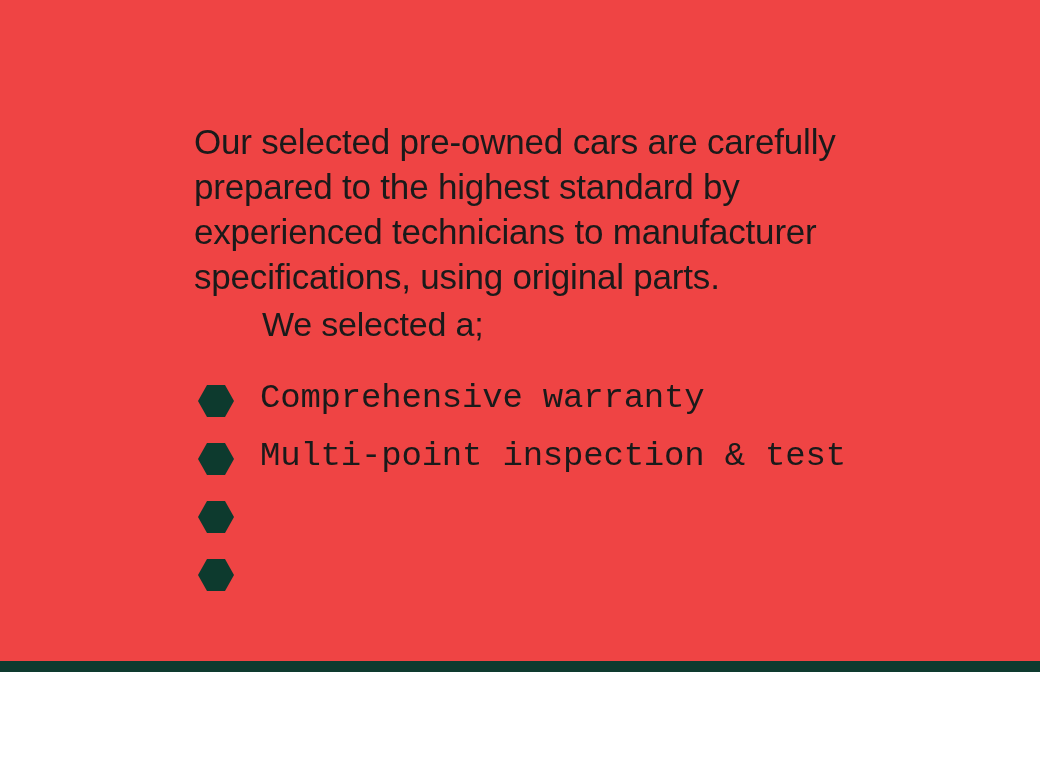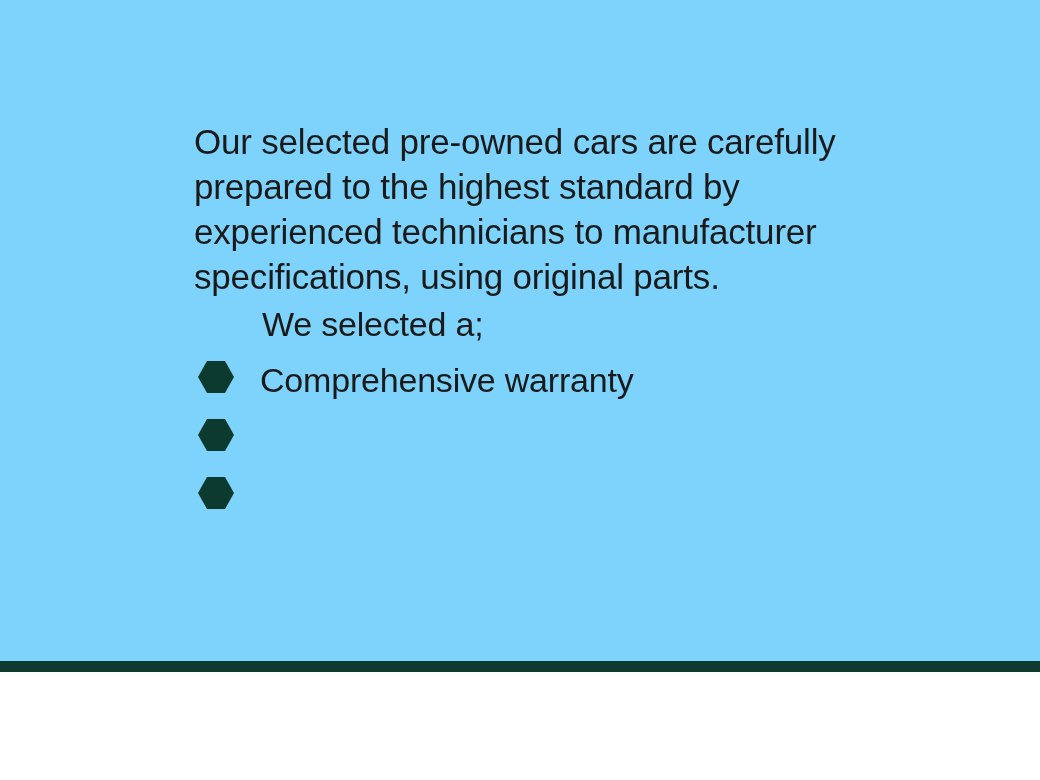--- a/index.html
+++ b/index.html
@@ -11,21 +11,21 @@
     height: 780px;
     background: #ffffff;
     font-family: "Liberation Sans", sans-serif;
     overflow: hidden;
     position: relative;
   }
 
   .slide {
     position: absolute;
     inset: 0;
-    background: #7dd3fc;
+    background: #ef4444;
   }
 
   
   .content {
     position: absolute;
     left: 0;
     top: 0;
     width: 1040px;
     height: 662px;
   }
@@ -57,22 +57,23 @@
     left: 198px;
     top: 360px;
     width: 700px;
     list-style: none;
     margin: 0;
     padding: 0;
   }
 
   .bullet-row {
     display: flex;
-    align-items: flex-start;
+    align-items: flex-end;
     height: 58px;
+    font-family: Liberation Mono, monospace;
   }
 
   .hex {
     width: 36px;
     height: 34px;
     flex: 0 0 36px;
     background: #0d3a2e;
     clip-path: polygon(25% 3%, 75% 3%, 100% 50%, 75% 97%, 25% 97%, 0% 50%);
     margin-right: 26px;
   }
@@ -115,20 +116,24 @@
 
     <div class="include-line">We selected a;</div>
 
     <ul class="bullet-list">
       <li class="bullet-row">
         <span class="hex"></span>
         <span class="bullet-text">Comprehensive warranty</span>
       </li>
       <li class="bullet-row">
         <span class="hex"></span>
+        <span class="bullet-text">Multi-point inspection &amp; test</span>
+      </li>
+      <li class="bullet-row">
+        <span class="hex"></span>
       </li>
       <li class="bullet-row">
         <span class="hex"></span>
       </li>
     </ul>
 
   </div>
 
   <div class="rule"></div>
 

